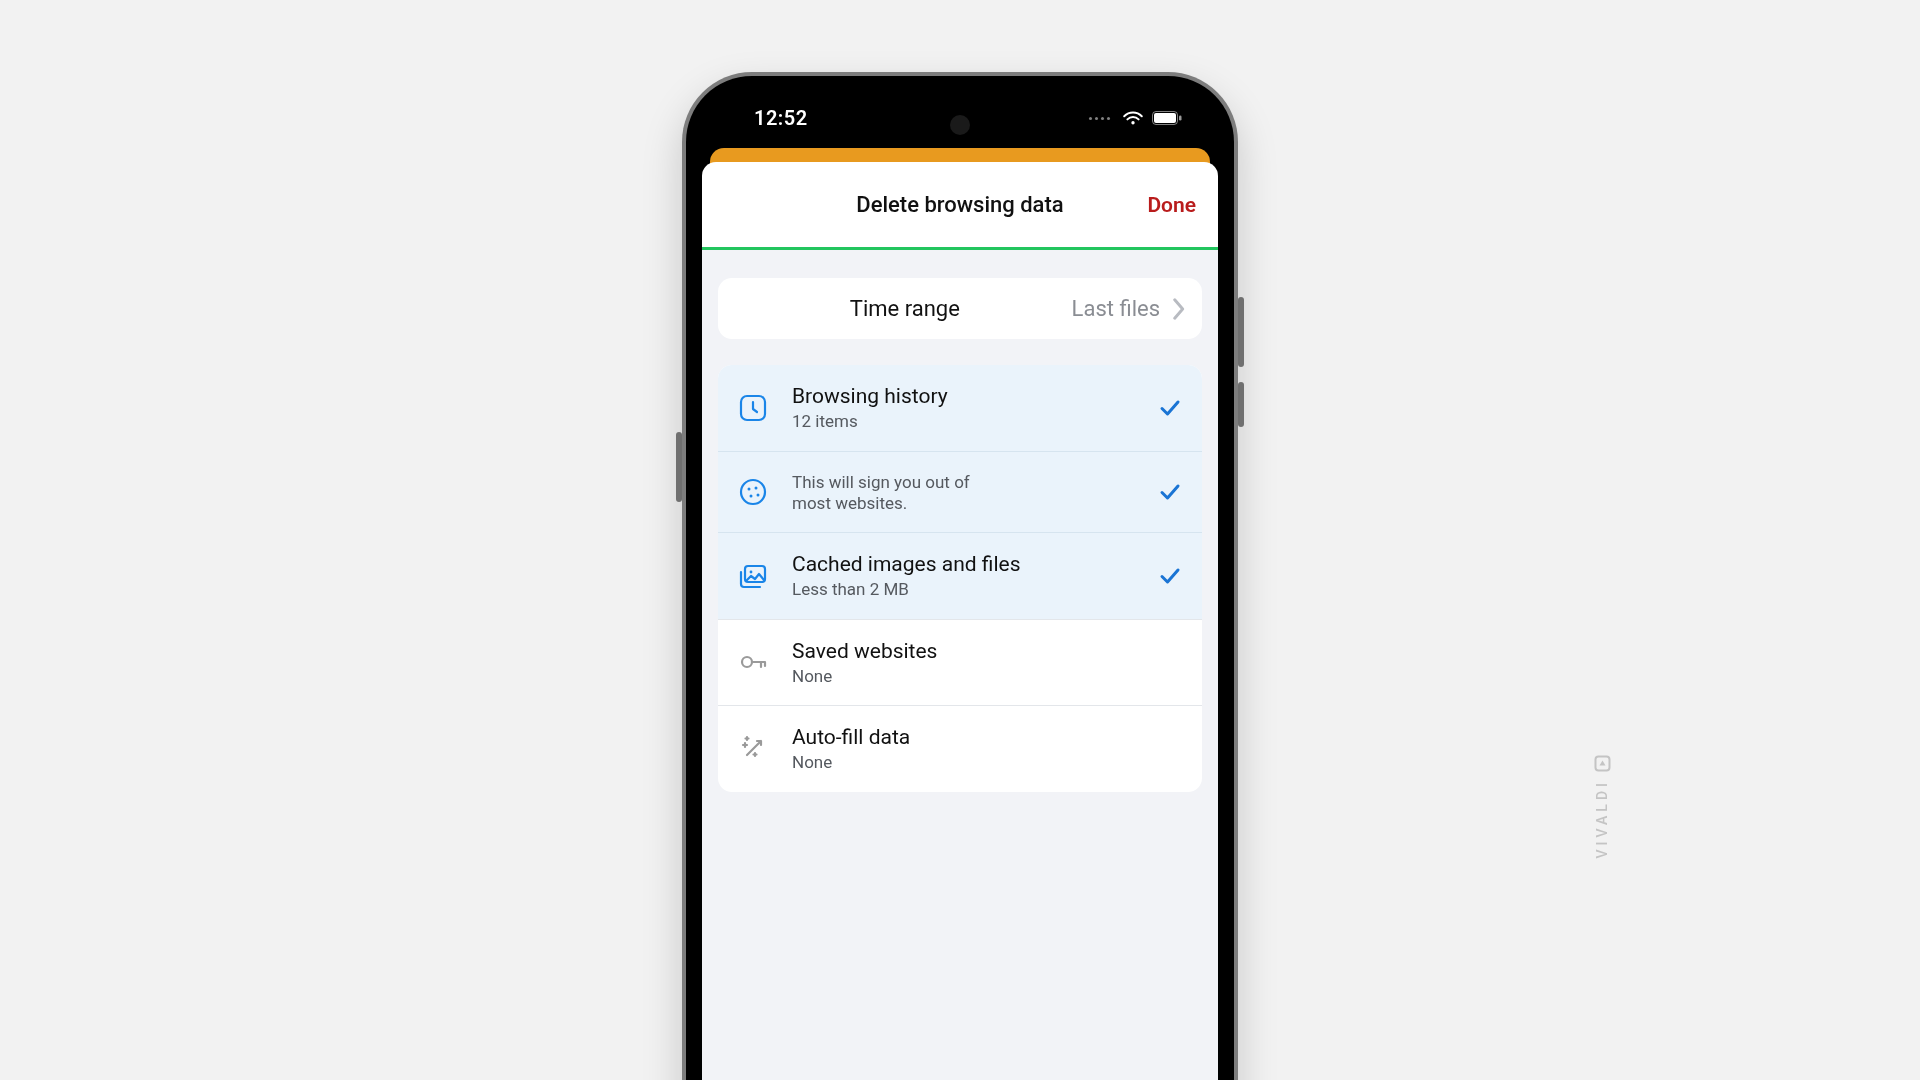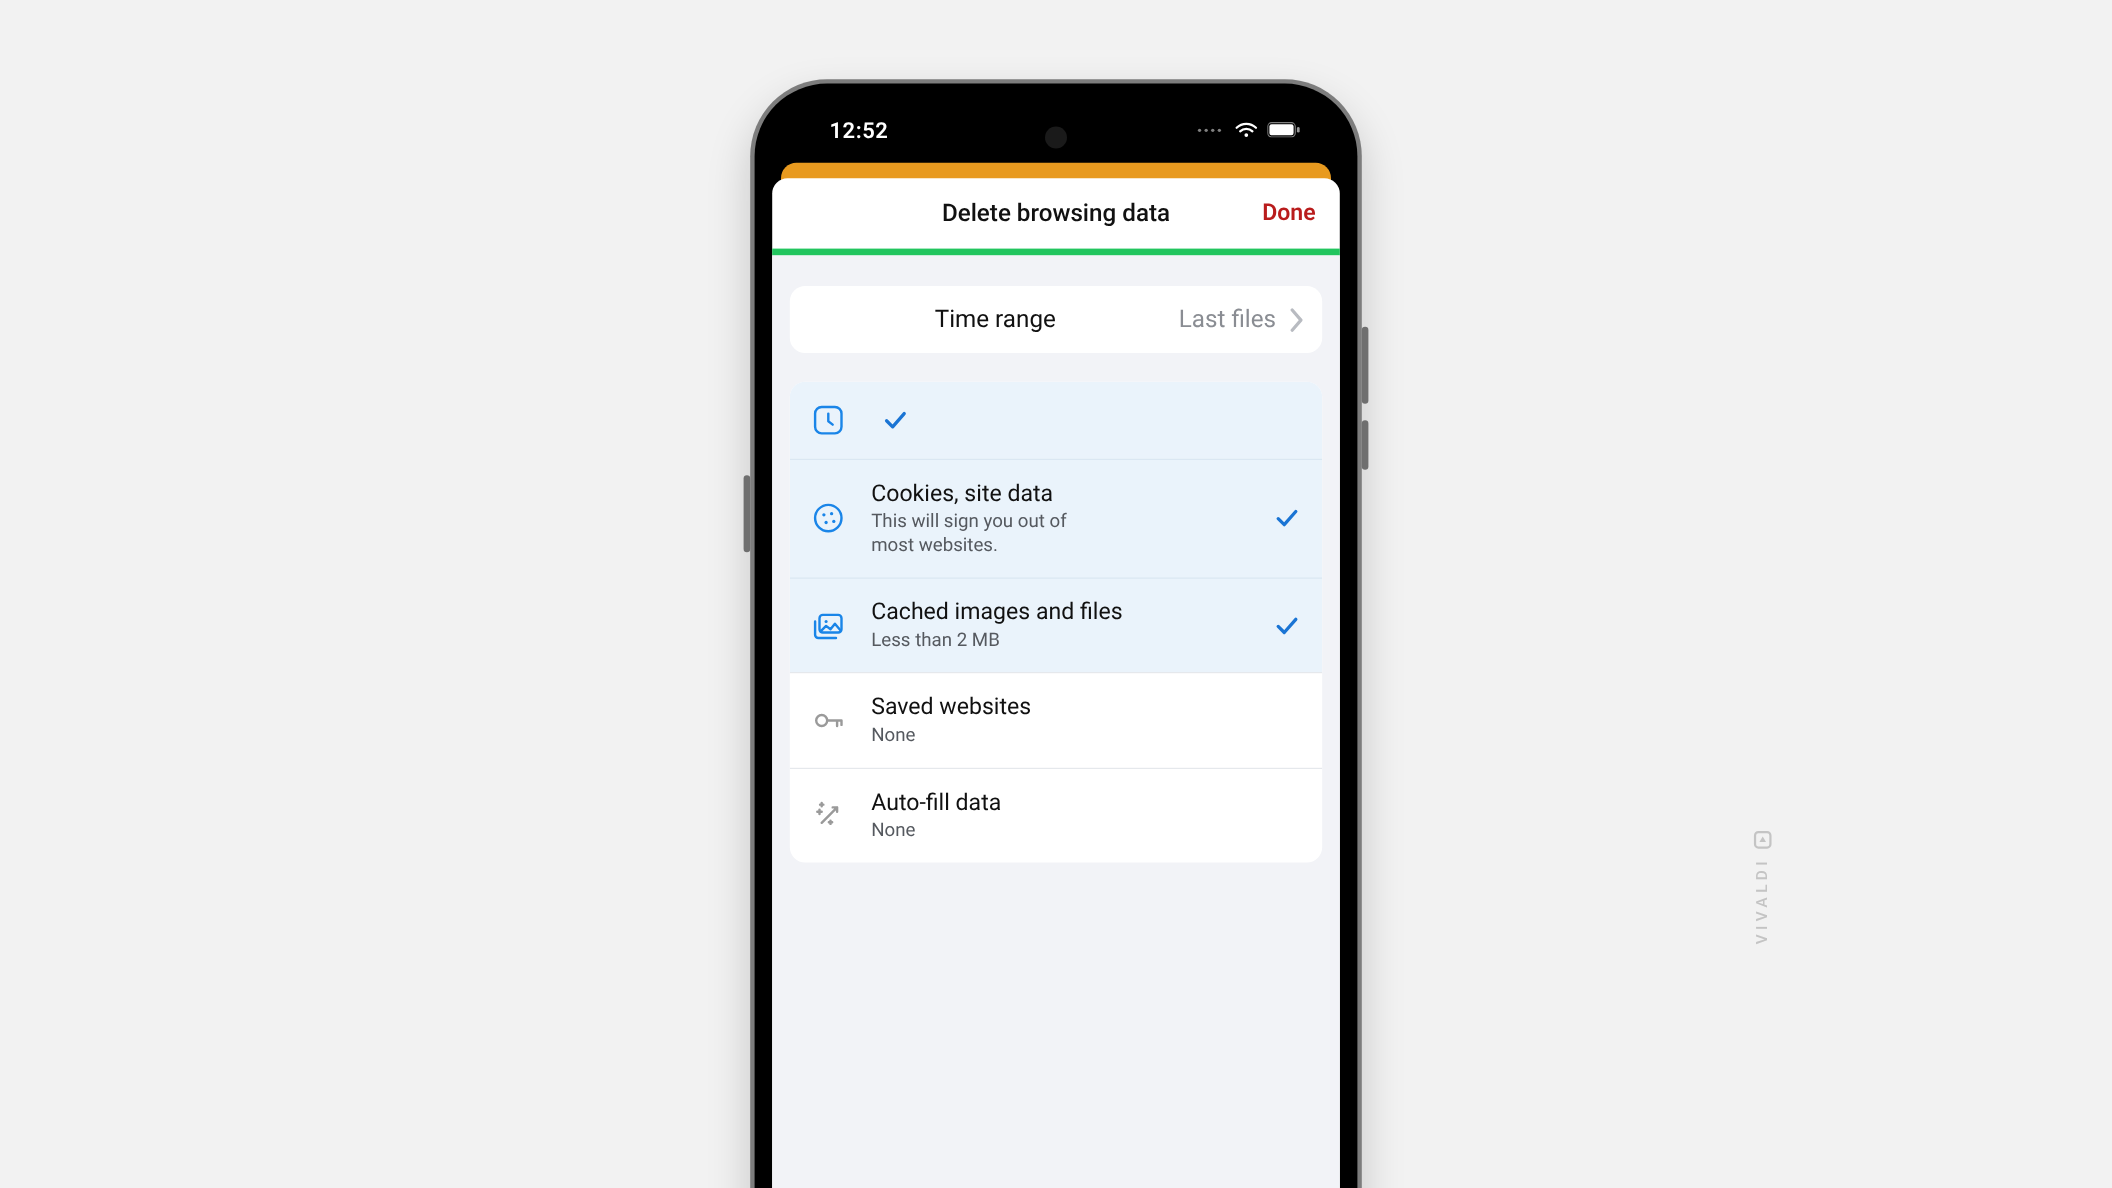--- a/index.html
+++ b/index.html
@@ -94,25 +94,25 @@
     background: #fff;
     border-radius: 14px 14px 0 0;
     margin: 0 4px;
     height: 1060px;
     display: flex;
     flex-direction: column;
     position: relative;
     top: -8px;
   }
   .sheet-header {
-    height: 70px;
+    height: 88px;
     display: flex;
     align-items: center;
     justify-content: center;
-    border-bottom: 6px solid #22c55e;
+    border-bottom: 3px solid #22c55e;
     position: relative;
   }
   .sheet-title { font-size: 22px; font-weight: 500; color: #111; }
   .done-btn {
     position: absolute;
     right: 22px;
     top: 50%;
     transform: translateY(-50%);
     color: #b91c1c;
     font-size: 21px;
@@ -270,39 +270,42 @@
 
             <div class="card">
 
               <div class="row selected">
                 <span class="row-icon blue">
                   <svg viewBox="0 0 32 32" fill="none" stroke-width="2.2" stroke-linecap="round" stroke-linejoin="round">
                     <rect x="4" y="4" width="24" height="24" rx="6"></rect>
                     <path d="M16 10v7l4 3"></path>
                   </svg>
                 </span>
+                <div class="row-text">
+                  <div class="row-title">Browsing history</div>
+                  <div class="row-sub">12 items</div>
+                </div>
                 <span class="row-check">
                   <svg viewBox="0 0 24 24" fill="none">
                       <path d="M4 12.5 9.5 18 20 6" stroke="currentColor" stroke-width="3" stroke-linecap="round" stroke-linejoin="round"></path>
                     </svg>
                 </span>
               </div>
 
               <div class="row selected">
                 <span class="row-icon blue">
                   <svg viewBox="0 0 32 32" fill="none" stroke-width="2.2" stroke-linecap="round">
                     <circle cx="16" cy="16" r="12"></circle>
                     <circle cx="12" cy="13" r="1.5" fill="#1a85e8" stroke="none"></circle>
                     <circle cx="19" cy="12" r="1.5" fill="#1a85e8" stroke="none"></circle>
                     <circle cx="14" cy="20" r="1.5" fill="#1a85e8" stroke="none"></circle>
                     <circle cx="21" cy="19" r="1.5" fill="#1a85e8" stroke="none"></circle>
                   </svg>
                 </span>
                 <div class="row-text">
-                  <div class="row-title">Cookies, site data</div>
                   <div class="row-sub" style="max-width:220px">This will sign you out of most websites.</div>
                 </div>
                 <span class="row-check">
                   <svg viewBox="0 0 24 24" fill="none">
                       <path d="M4 12.5 9.5 18 20 6" stroke="currentColor" stroke-width="3" stroke-linecap="round" stroke-linejoin="round"></path>
                     </svg>
                 </span>
               </div>
 
               <div class="row selected">

